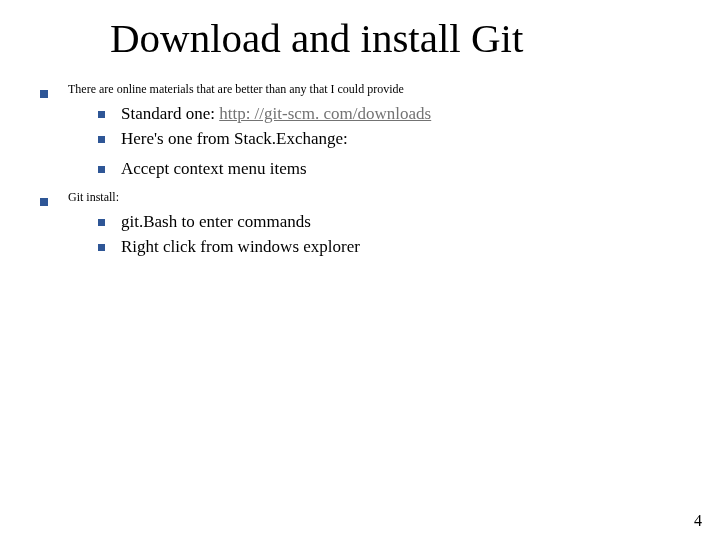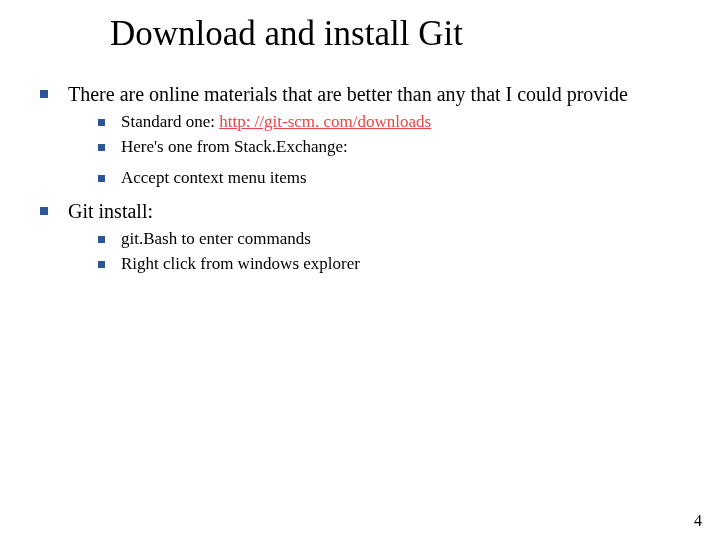--- a/index.html
+++ b/index.html
@@ -16,36 +16,36 @@
   .slide {
     width: 720px;
     height: 540px;
     position: relative;
     box-sizing: border-box;
   }
   .title {
     position: absolute;
     top: 14px;
     left: 110px;
-    font-size: 35px;
+    font-size: 41px;
     font-weight: 400;
   }
   .body {
     position: absolute;
     top: 82px;
     left: 40px;
     right: 40px;
   }
   .lvl1 {
     display: flex;
     align-items: flex-start;
     margin-bottom: 6px;
   }
   .lvl1-text {
-    font-size: 20px;
+    font-size: 12px;
     line-height: 1.22;
   }
   .lvl2-group {
     margin-left: 58px;
     margin-top: 6px;
     margin-bottom: 10px;
   }
   .lvl2 {
     display: flex;
     align-items: flex-start;
@@ -65,21 +65,21 @@
   .sq-bullet.b1 {
     margin-top: 8px;
   }
   .sq-bullet.b2 {
     width: 7px;
     height: 7px;
     margin-top: 7px;
     margin-right: 16px;
   }
   .link {
-    color: #ef4444;
+    color: #737373;
     text-decoration: underline;
   }
   .pagenum {
     position: absolute;
     bottom: 10px;
     right: 18px;
     font-size: 16px;
     color: #000;
   }
 </style>

